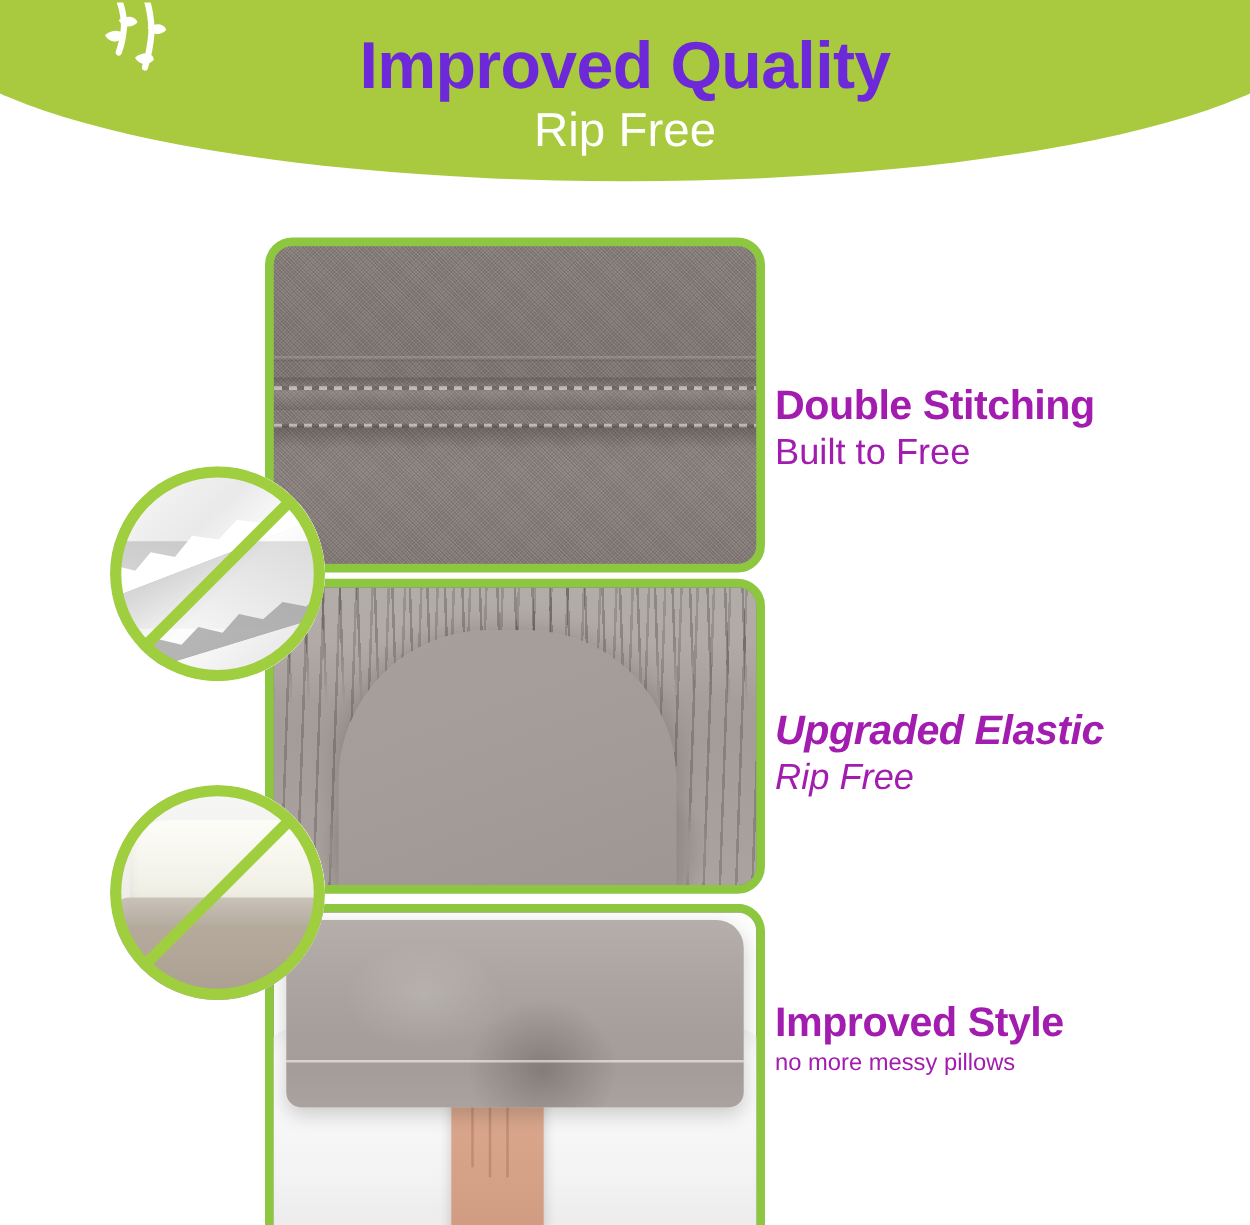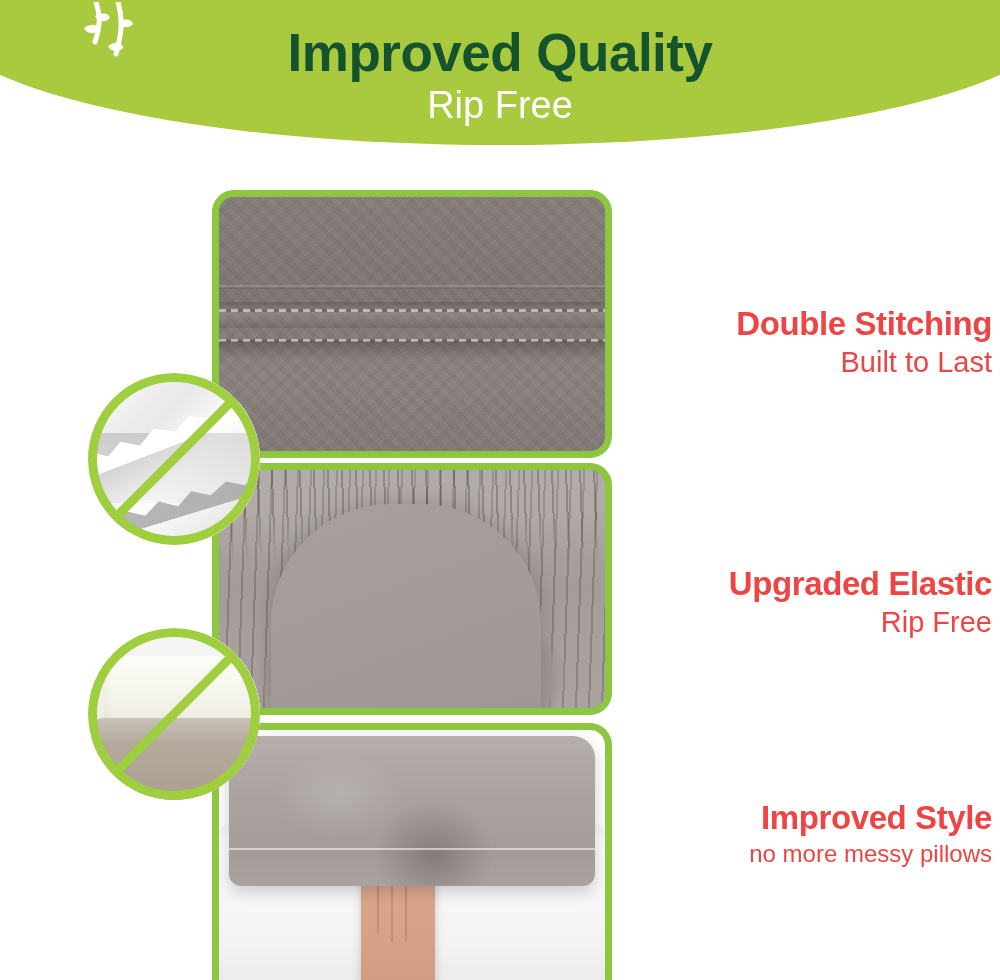--- a/index.html
+++ b/index.html
@@ -36,21 +36,21 @@
     top: 210px;
     width: 1000px;
     height: 145px;
   }
   .banner-title {
     position: absolute;
     top: 26px;
     left: 0;
     width: 1000px;
     text-align: center;
-    color: #14532d;
+    color: #6d28d9;
     font-size: 53px;
     font-weight: bold;
     letter-spacing: -0.5px;
     line-height: 1;
     white-space: nowrap;
   }
   .banner-sub {
     position: absolute;
     top: 86px;
     left: 0;
@@ -250,43 +250,43 @@
   .messy-band {
     position: absolute; left: 4px; top: 90px; width: 168px; height: 22px;
     background: linear-gradient(180deg, #c9c2b8, #b6ada1);
     border-radius: 12px;
   }
 
   
   .feature {
     position: absolute;
     width: 372px;
-    text-align: right;
-    color: #ef4444;
+    text-align: left;
+    color: #a21caf;
   }
   .feature-title {
     font-size: 33px;
     font-weight: bold;
     line-height: 1.12;
     letter-spacing: -0.4px;
   }
   .feature-sub {
     font-size: 29px;
     font-weight: normal;
     line-height: 1.2;
     margin-top: 2px;
   }
   .feature-note {
-    font-size: 24px;
+    font-size: 19px;
     font-weight: normal;
     line-height: 1.2;
     margin-top: 3px;
   }
   .feature-stitch  { left: 620px; top: 306px; }
-  .feature-elastic { left: 620px; top: 566px; }
+  .feature-elastic { left: 620px; top: 566px; font-style: italic; }
   .feature-pillow  { left: 620px; top: 800px; }
 </style>
 </head>
 <body>
 
 <div class="page">
 
   <div class="banner">
     <div class="banner-inner">
       <svg class="sprout-icon" viewBox="0 0 62 64">
@@ -354,21 +354,21 @@
       <div class="messy-pillow"></div>
       <div class="messy-case"></div>
       <div class="messy-band"></div>
     </div>
     <div class="badge-ring"></div>
     <div class="badge-slash"></div>
   </div>
 
   <div class="feature feature-stitch">
     <div class="feature-title">Double Stitching</div>
-    <div class="feature-sub">Built to Last</div>
+    <div class="feature-sub">Built to Free</div>
   </div>
 
   <div class="feature feature-elastic">
     <div class="feature-title">Upgraded Elastic</div>
     <div class="feature-sub">Rip Free</div>
   </div>
 
   <div class="feature feature-pillow">
     <div class="feature-title">Improved Style</div>
     <div class="feature-note">no more messy pillows</div>

